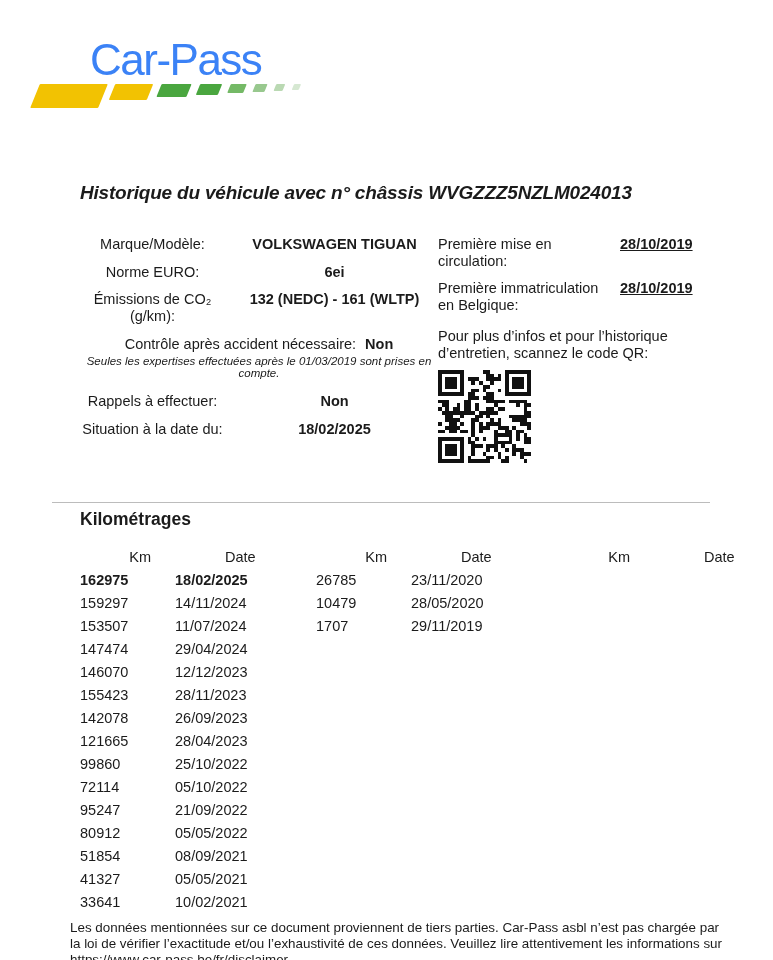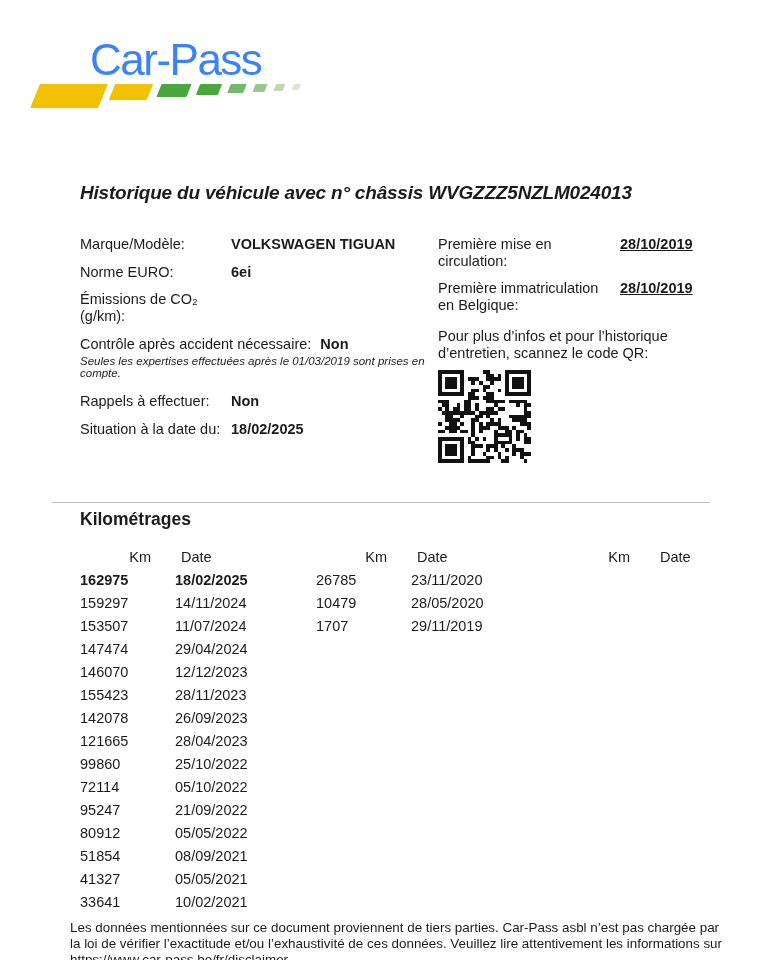--- a/index.html
+++ b/index.html
@@ -28,42 +28,42 @@
   .chev:nth-child(8){width:7px;height:5.5px;background:#d6e8d2;}
 
   
   .doc-title{
     margin-top:74px;font-size:19px;font-weight:bold;font-style:italic;
     letter-spacing:-0.2px;
   }
 
   
   .details{display:flex;margin-top:32px;}
-  .dcol-left{width:358px;flex:none;}
+  .dcol-left{width:358px;flex:none;text-align:center;}
   .dcol-right{flex:1;}
   .drow{display:flex;margin-bottom:11px;line-height:1.15;}
   .dlabel{width:145px;flex:none;padding-right:6px;}
   .dvalue{font-weight:bold;flex:1;}
   .dcol-right .dlabel{width:176px;}
   .dcol-right .dvalue{text-align:left;text-decoration:underline;}
   .inline-row{line-height:1.15;}
   .inline-row .val{font-weight:bold;margin-left:9px;}
   .note{font-size:11.5px;font-style:italic;margin:3px 0 14px 0;}
   .qr-caption{margin-top:14px;line-height:1.2;}
   .qr-box{margin-top:8px;}
 
   
   hr.rule{border:none;border-top:1.5px solid #bcbcbc;margin:36px 0 0 -28px;width:658px;}
   .km-heading{font-size:17.5px;font-weight:bold;margin-top:6px;}
   .km-table{display:flex;margin-top:16px;}
   .km-group{display:grid;grid-template-columns:85px 78px;column-gap:8px;line-height:23px;align-content:start;}
   .km-group + .km-group{margin-left:65px;}
   .km-group:nth-child(3){margin-left:72px;}
   .kh.km{text-align:right;padding-right:14px;}
-  .kh.date{padding-left:8px;}
+  .kh.date{padding-left:8px;margin-left:44px;}
   .kc.km{}
   .kc.date{padding-left:2px;}
   .km-group:nth-child(1) .kc:nth-of-type(3),
   .km-group:nth-child(1) .kc:nth-of-type(4){font-weight:bold;}
 
   
   .footer{
     margin:6px 0 0 -10px;width:662px;font-size:13.4px;line-height:15.8px;
   }
 </style>
@@ -99,20 +99,21 @@
           </div>
 
 
           <div class="drow">
             <div class="dlabel">Norme EURO:</div>
             <div class="dvalue">6ei</div>
           </div>
 
           <div class="drow">
             <div class="dlabel">Émissions de CO₂ (g/km):</div>
+            <div class="dvalue">132 (NEDC) - 161 (WLTP)</div>
           </div>
         </div>
 
       <div class="inline-row">
         <span>Contrôle après accident nécessaire:</span><span class="val">Non</span>
       </div>
       <div class="note">Seules les expertises effectuées après le 01/03/2019 sont prises en compte.</div>
 
       <div>
 

